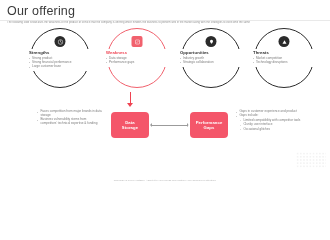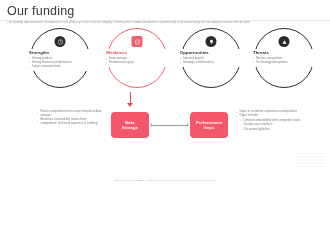--- a/index.html
+++ b/index.html
@@ -146,21 +146,21 @@
   .footer{
     position:absolute;left:0;bottom:4px;width:330px;text-align:center;
     font-size:2.5px;color:#b0b0b0;letter-spacing:.05px;
   }
 </style>
 </head>
 <body>
 
 <div class="slide">
 
-  <div class="title">Our funding</div>
+  <div class="title">Our offering</div>
   <div class="rule"></div>
   <div class="subtitle">The following slide showcases the weakness of the product or service that the company is offering which hinders the business to perform well in the market along with the strategies to overcome the same</div>
 
   <div class="swot">
 
     <div class="circle" style="left:24px;">
       <div class="ring"></div>
       <div class="badge">
         <svg width="6" height="6" viewBox="0 0 16 16">
             <circle cx="8" cy="8" r="6.2" fill="none" stroke="#ffffff" stroke-width="1.4"></circle>

